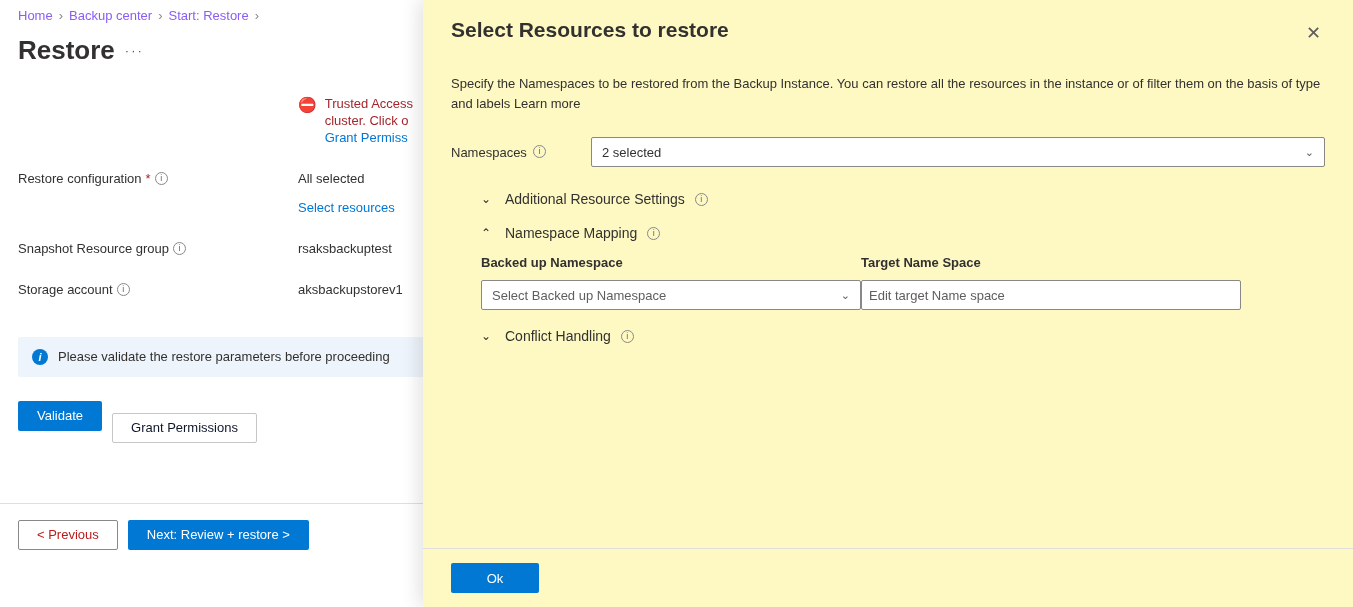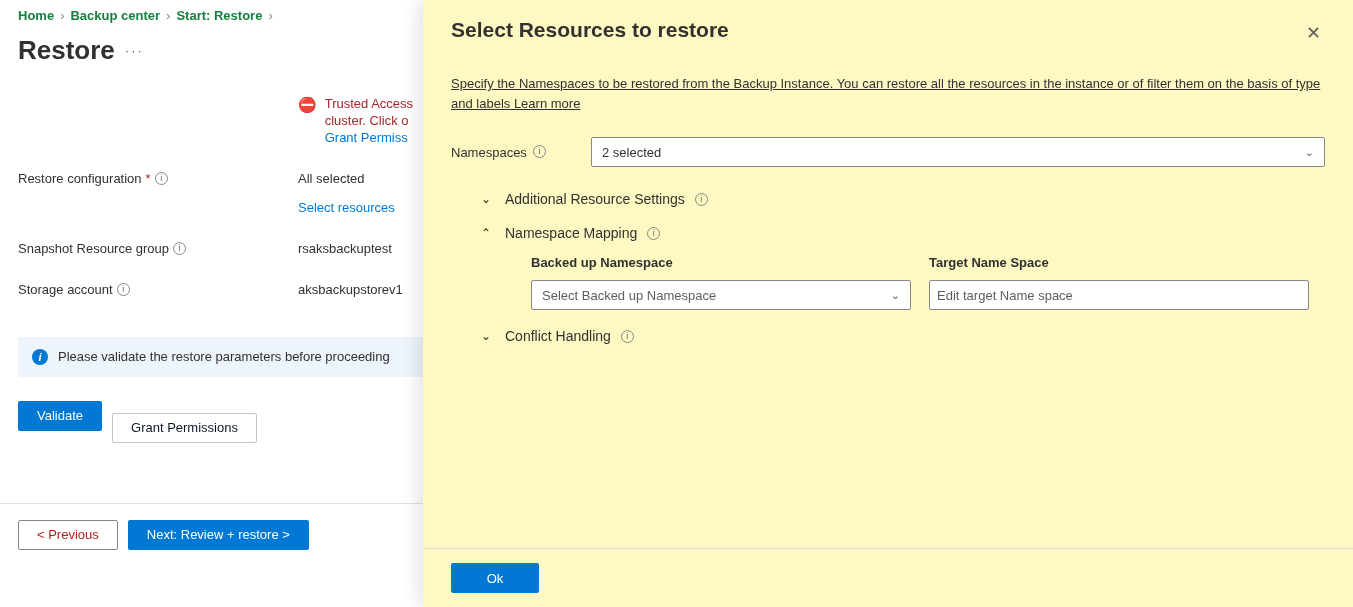--- a/index.html
+++ b/index.html
@@ -1,21 +1,21 @@
 <!DOCTYPE html>
 <html><head>
 <meta charset="utf-8">
 <style>
   * { box-sizing: border-box; font-family: "Segoe UI", Arial, sans-serif; }
   body { margin: 0; width: 1353px; height: 607px; background: #fff; color: #323130; font-size: 13px; overflow: hidden; position: relative; }
 
   
   .page { padding: 8px 18px; }
   .breadcrumb { display: flex; align-items: center; gap: 6px; font-size: 13px; margin-bottom: 12px; }
-  .breadcrumb a { color: #15803d; text-decoration: none; font-weight: bold; }
+  .breadcrumb a { color: #8b5cf6; text-decoration: none; }
   .breadcrumb .sep { color: #888; }
   .page-title-row { display: flex; align-items: center; gap: 10px; margin-bottom: 30px; }
   .page-title { font-size: 26px; font-weight: 600; }
   .more { color: #555; letter-spacing: 2px; }
   .alert-error { display: flex; gap: 8px; margin-left: 280px; margin-bottom: 24px; }
   .alert-error .icon { color: #a4262c; font-size: 15px; }
   .alert-error .msg { color: #a4262c; font-size: 13px; line-height: 1.3; }
   .alert-error .msg .link { color: #0078d4; cursor: pointer; }
 
   .form-row { display: flex; align-items: flex-start; margin-bottom: 26px; }
@@ -36,32 +36,32 @@
 
   .footer-sep { border-top: 1px solid #e1dfdd; margin: 0 -18px 16px; }
   .footer-btns { display: flex; gap: 10px; }
 
   
   .panel { position: absolute; top: 0; right: 0; bottom: 0; width: 930px; background: #fef9c3; box-shadow: -4px 0 18px rgba(0,0,0,0.12); display: flex; flex-direction: column; }
   .panel-header { display: flex; align-items: flex-start; padding: 18px 28px 8px; }
   .panel-title { font-size: 21px; font-weight: 600; flex: 1; }
   .panel-close { font-size: 18px; color: #605e5c; cursor: pointer; padding: 4px; }
   .panel-body { flex: 1; padding: 18px 28px 8px; overflow: auto; }
-  .panel-desc { font-size: 13px; color: #323130; line-height: 1.5; margin-bottom: 24px; text-decoration: underline; }
+  .panel-desc { font-size: 13px; color: #323130; line-height: 1.5; margin-bottom: 24px; }
 
   .panel-field { display: flex; align-items: center; margin-bottom: 24px; }
   .panel-field .plabel { width: 140px; display: flex; align-items: flex-start; gap: 6px; }
   .dropdown { flex: 1; height: 30px; border: 1px solid #8a8886; border-radius: 2px; display: flex; align-items: center; padding: 0 10px; cursor: pointer; justify-content: space-between; background: #fff; }
   .chev { font-size: 11px; color: #605e5c; }
 
   .section { margin-left: 30px; margin-bottom: 18px; }
   .section-header { display: flex; align-items: center; gap: 10px; cursor: pointer; margin-bottom: 14px; font-size: 14px; }
   .section-header .arrow { font-size: 12px; color: #323130; width: 14px; }
 
-  .map-cols { display: flex; gap: 18px; margin-left: 50px; }
+  .map-cols { display: flex; }
   .map-col { flex: 0 0 380px; }
   .map-col .hdr { font-weight: 600; font-size: 13px; margin-bottom: 10px; }
   .map-col .dropdown, .map-col .tinput { width: 100%; }
   .tinput { height: 30px; border: 1px solid #8a8886; border-radius: 2px; padding: 0 7px; font-size: 13px; background: #fff; }
   .tinput::placeholder { color: #605e5c; }
 
   .panel-footer { border-top: 1px solid #e1dfdd; padding: 14px 28px; }
 </style>
 </head>
 <body>

